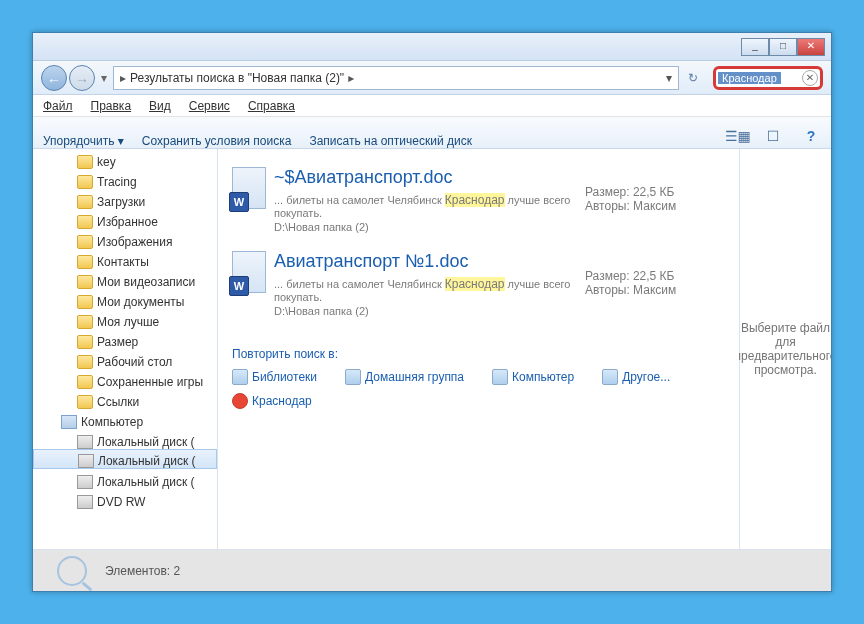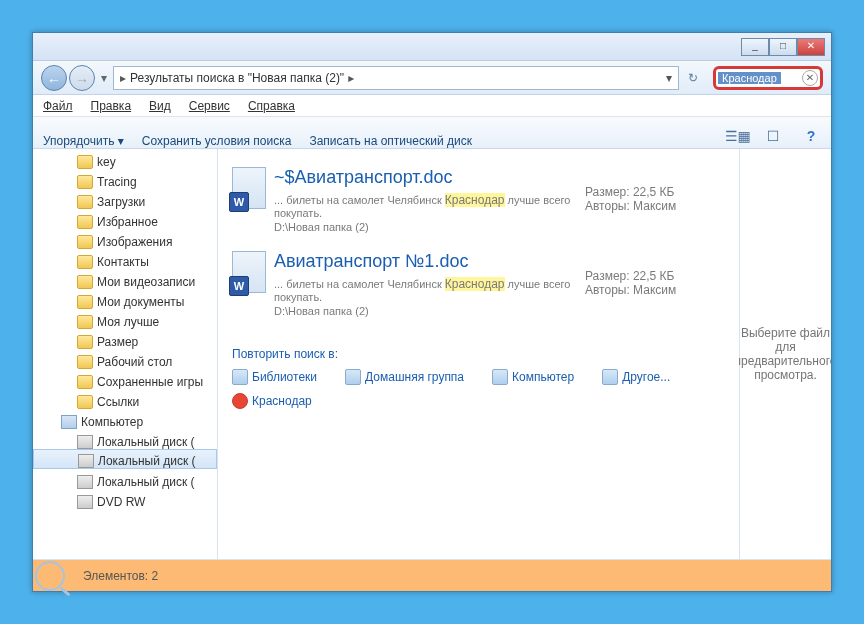--- a/index.html
+++ b/index.html
@@ -49,21 +49,21 @@
 .snip{color:#7a7a7a;font-size:11px;margin-top:5px}
 .hl{background:#fff59b}
 .rpath{color:#7a7a7a;font-size:11px;margin-top:2px}
 .meta{width:140px;color:#7a7a7a;font-size:11px;padding-top:18px}
 .repeat{color:#1a5eb0;margin-top:24px;padding-left:6px}
 .repeat-row{display:flex;gap:28px;margin-top:8px;padding-left:6px}
 .repeat-item{display:flex;align-items:center;gap:4px;color:#1a5eb0;font-size:12px}
 .ricon{width:16px;height:16px;background:linear-gradient(#d6e8f8,#afcfee);border:1px solid #8babcd;border-radius:2px}
 .ricon.red{background:#e74635;border-color:#c73a2b;border-radius:50%}
 .preview{width:92px;border-left:1px solid #d9e3ee;display:flex;align-items:center;justify-content:center;color:#757575;text-align:center;font-size:11px;padding:8px}
-.statusbar{height:32px;border-top:1px solid #d9e3ee;background:#fdba74;display:flex;align-items:center;padding:0 2px;color:#555}
+.statusbar{height:42px;border-top:1px solid #d9e3ee;background:#e5e5e5;display:flex;align-items:center;padding:0 24px;color:#555}
 .mag{width:30px;height:30px;border-radius:50%;border:2px solid #a6c3e0;position:relative;margin-right:18px}
 .mag::after{content:"";position:absolute;width:12px;height:3px;background:#a6c3e0;bottom:-4px;right:-8px;transform:rotate(40deg);border-radius:2px}
 </style>
 </head>
 <body>
 
 <div class="window">
   <div class="titlebar">
     <div class="winbtns">
       <div class="winbtn">_</div>

